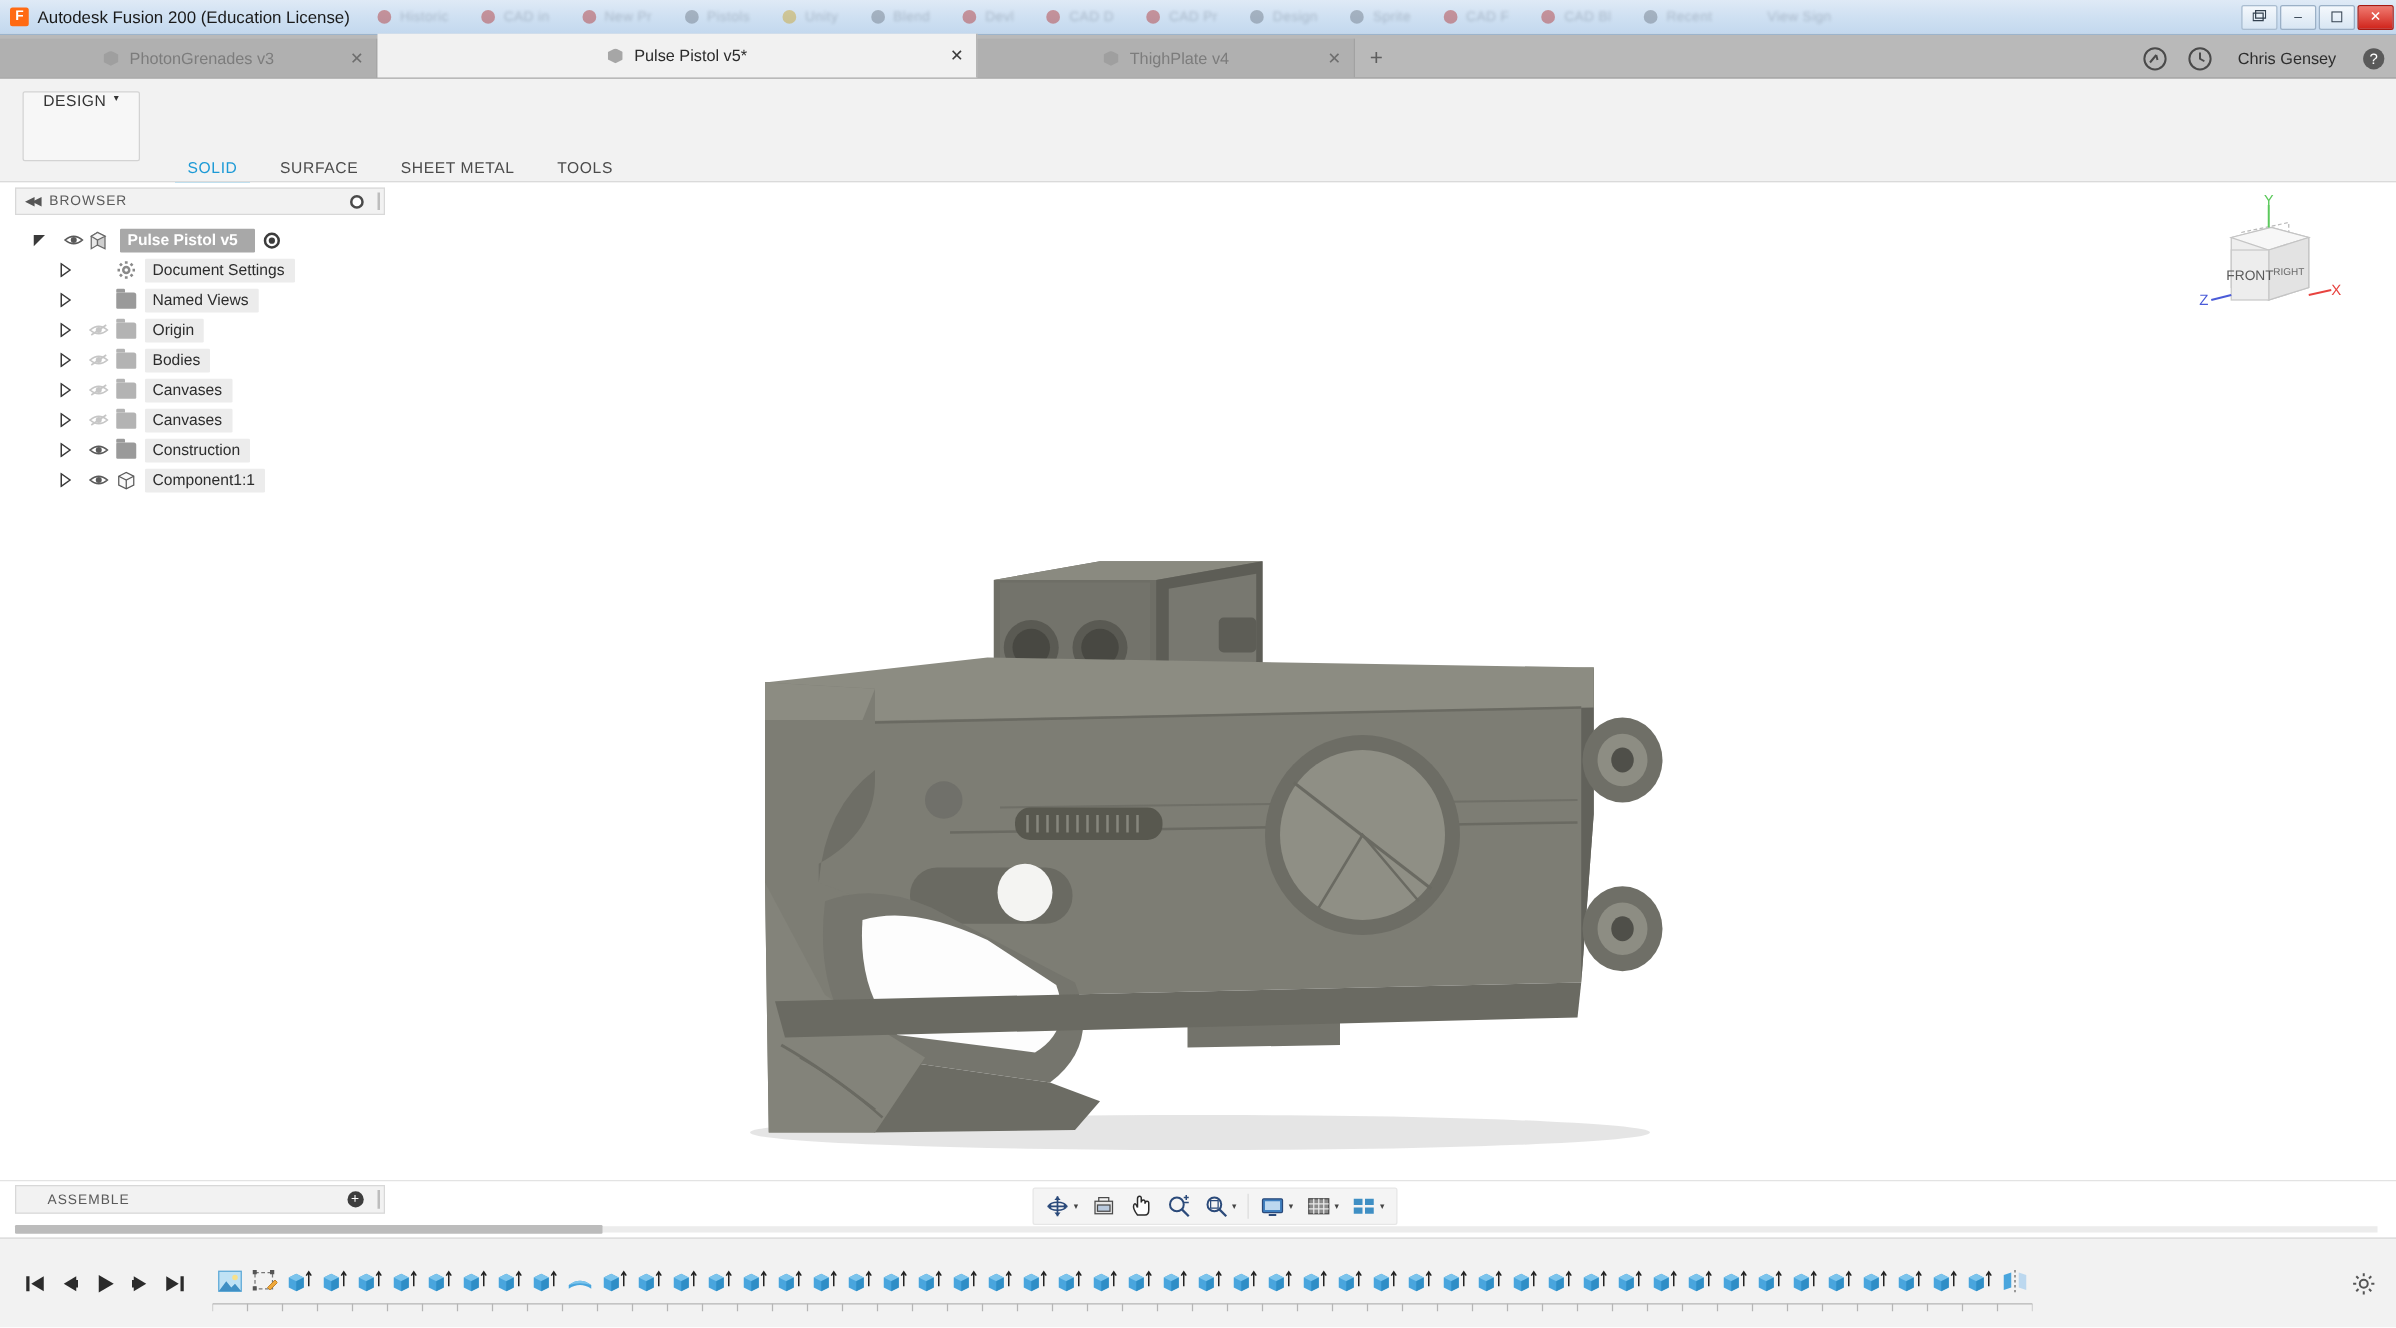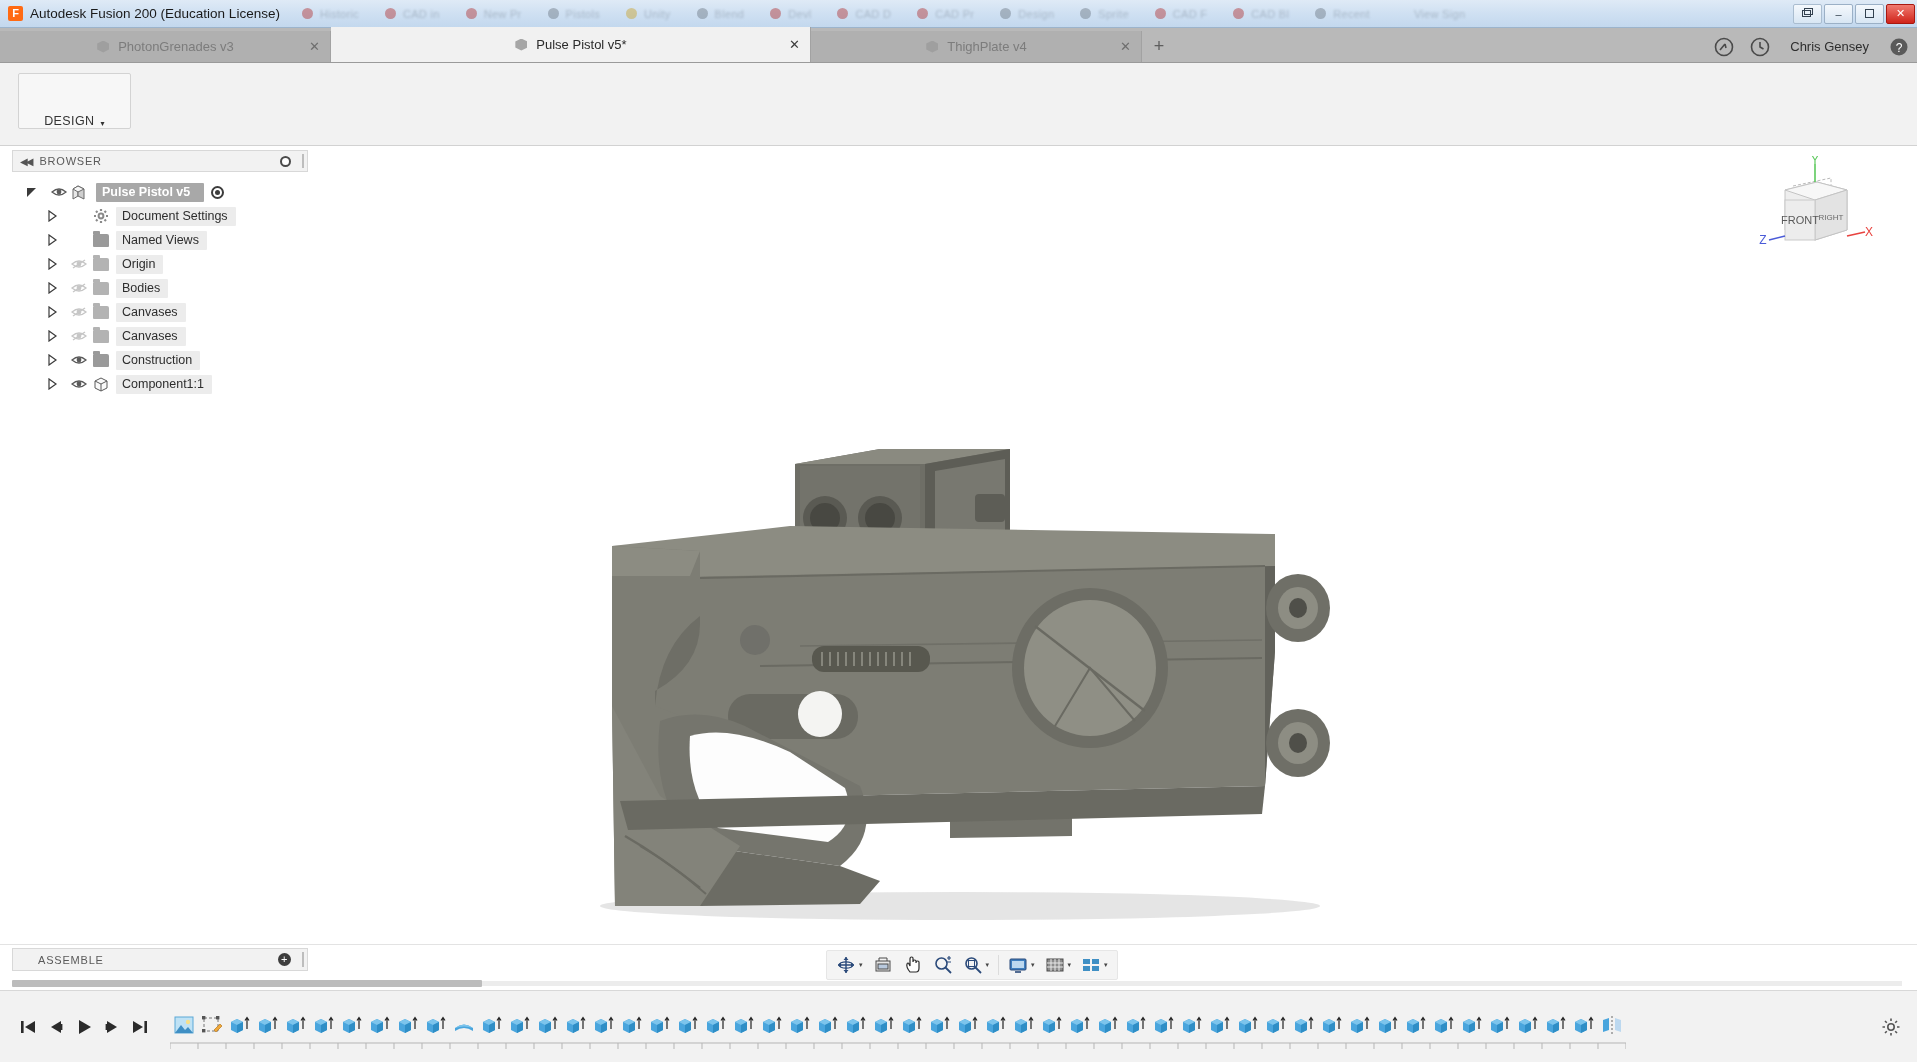--- a/index.html
+++ b/index.html
@@ -61,40 +61,40 @@
     position: relative; opacity: .75;
   }
   .apptab .cube:before {
     content: ""; position: absolute; inset: 1px;
     background: #9a9a9a;
     clip-path: polygon(50% 0%, 100% 25%, 100% 75%, 50% 100%, 0% 75%, 0% 25%);
   }
   .apptab.active .cube:before { background: #8d8d8d; }
   .tabclose { position: absolute; right: 10px; font-size: 13px; color: #6e6e6e; }
   .apptab.active .tabclose { color: #3c3c3c; }
-  .tab-w1 { width: 331px; text-align: right; }
+  .tab-w1 { width: 302px; text-align: right; }
   .tab-w2 { width: 480px; }
   .tab-plus { width: 34px; display: flex; align-items: center; justify-content: center;
      font-size: 18px; color: #5e5e5e; height: 31px; }
   .tabright { margin-left: auto; display: flex; align-items: center; height: 31px; }
   .tabright .ic {
     width: 26px; height: 26px; margin: 0 5px; color: #4a4a4a;
     display: flex; align-items: center; justify-content: center;
   }
   .tabright .uname { font-size: 13px; color: #2e2e2e; margin: 0 12px; }
 
   
   .ribbon {
     position: absolute; left: 0; top: 63px; width: 1917px; height: 83px;
     background: #f2f2f2; border-bottom: 1px solid #d2d2d2;
   }
   .design-box {
-    position: absolute; left: 18px; top: 10px; width: 113px; height: 56px;
+    position: absolute; left: 18px; top: 10px; width: 94px; height: 56px;
     border: 1px solid #d3d3d3; background: #f7f7f7; border-radius: 2px;
-    display: flex; align-items: flex-end; justify-content: center;
+    display: flex; align-items: flex-start; justify-content: center;
     font-size: 12.5px; color: #333; letter-spacing: .4px;
   }
   .rtabs { position: absolute; left: 140px; top: 64px; display: flex; }
   .rtab {
     font-size: 12.5px; color: #4b4b4b; letter-spacing: .5px;
     padding: 0 10px 5px 10px; margin-right: 14px; white-space: nowrap;
   }
   .rtab.active { color: #1c9ad6; border-bottom: 3px solid #1c9ad6; }
 
   .groups { position: absolute; left: 134px; top: 84px; display: flex; align-items: flex-start; }
@@ -307,20 +307,26 @@
     </div>
   </div>
 </div>
 
 <div class="ribbon">
   <div class="design-box">
     <span>DESIGN</span>
     <span style="margin-left:6px;font-size:8px">▾</span>
   </div>
 
+  <div class="rtabs">
+    <div class="rtab active">SOLID</div>
+    <div class="rtab">SURFACE</div>
+    <div class="rtab">SHEET METAL</div>
+    <div class="rtab">TOOLS</div>
+  </div>
 
   <div class="groups">
 
     <div class="grp">
       <div class="grow">
         <div class="gitem">
           <svg width="30" height="30" viewBox="0 0 30 30">
             <rect x="4" y="4" width="20" height="20" fill="none" stroke="#555" stroke-width="1" stroke-dasharray="3 2"></rect>
             <rect x="2" y="2" width="4" height="4" fill="#4a4a4a"></rect>
               <rect x="22" y="2" width="4" height="4" fill="#4a4a4a"></rect>

